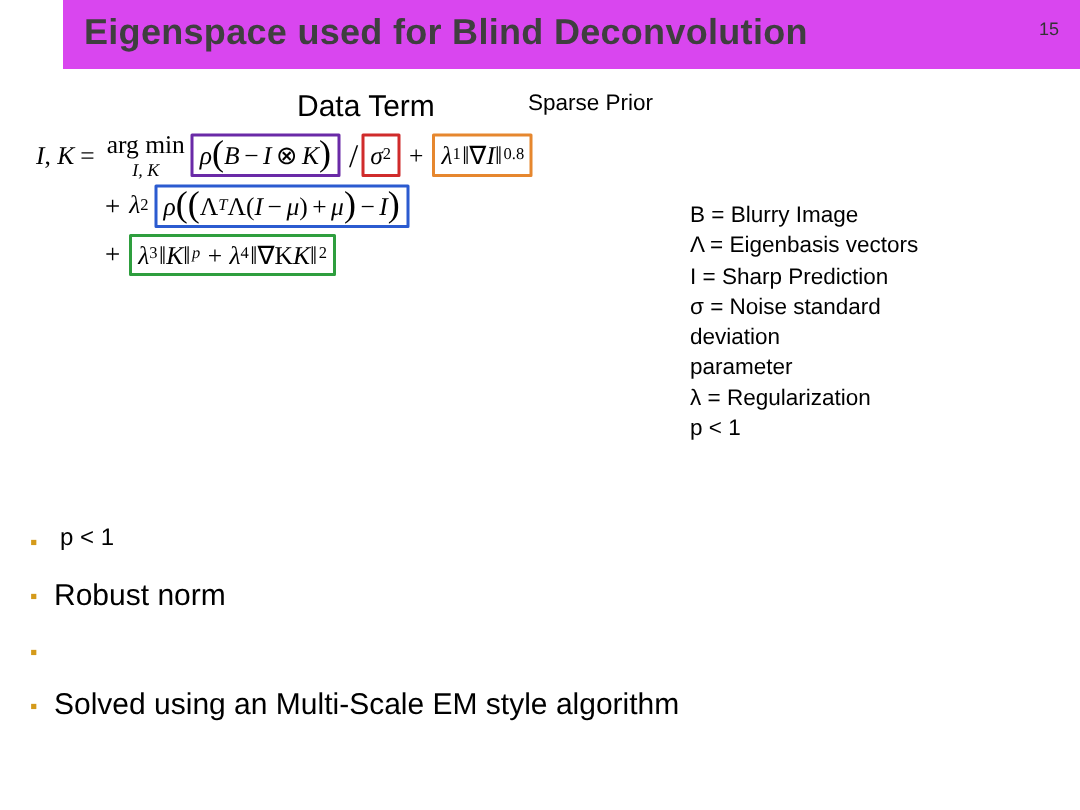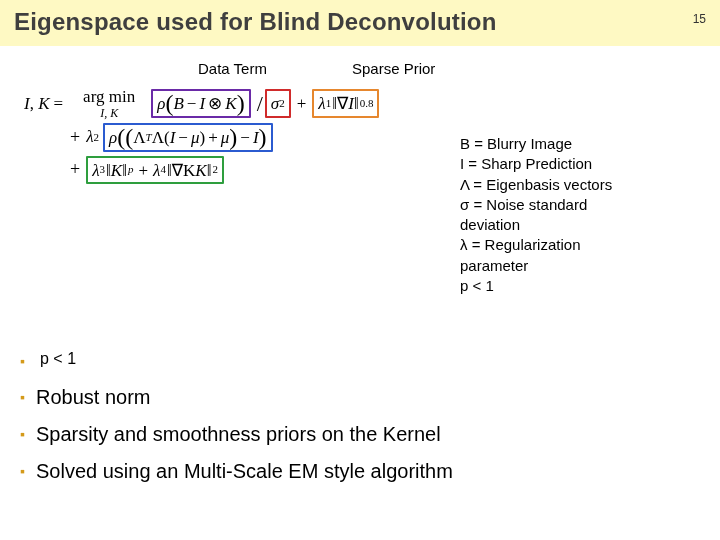--- a/index.html
+++ b/index.html
@@ -13,22 +13,23 @@
     overflow: hidden;
     position: relative;
   }
   .slide {
     width: 720px;
     height: 540px;
     position: relative;
     box-sizing: border-box;
   }
   .title-bar {
-    background: #fef9c3;
+    background: #d946ef;
     padding: 8px 14px 10px;
+    margin-left: 42px;
   }
   .title {
     font-size: 24px;
     font-weight: bold;
     color: #3f3f3f;
     letter-spacing: 0.2px;
   }
   .page-num {
     position: absolute;
     top: 12px;
@@ -41,21 +42,21 @@
     padding: 10px 24px 0;
   }
   .ann-labels {
     position: relative;
     height: 28px;
   }
   .ann-data-term {
     position: absolute;
     left: 174px;
     top: 4px;
-    font-size: 15px;
+    font-size: 20px;
   }
   .ann-sparse {
     position: absolute;
     left: 328px;
     top: 4px;
     font-size: 15px;
   }
   .eqwrap {
     position: relative;
     width: 430px;
@@ -67,21 +68,21 @@
   }
   .ital { font-style: italic; font-family: "Times New Roman", Times, serif; }
   .up  { font-family: "Times New Roman", Times, serif; }
   .sub { font-size: 11px; vertical-align: sub; font-family: "Times New Roman", Times, serif; }
   .supp { font-size: 11px; vertical-align: super; font-family: "Times New Roman", Times, serif; }
   .argminblock {
     display: inline-flex;
     flex-direction: column;
     align-items: center;
     line-height: 1;
-    margin: 0 16px;
+    margin: 0 4px;
   }
   .argmin-top { font-size: 17px; }
   .argmin-bot { font-size: 12px; margin-top: 2px; }
   .box {
     border: 2px solid;
     border-radius: 1px;
     padding: 2px 4px 1px;
     display: inline-flex;
     align-items: center;
     font-size: 17px;
@@ -236,43 +237,42 @@
             <span class="sub">4</span>
           <span class="up norm" style="margin:0 1px"><span class="up">∇K</span><span class="ital">K</span></span>
             <span class="supp">2</span>
         </span>
       </div>
 
     </div>
 
     <div class="legend">
       <div class="row">B = Blurry Image</div>
+      <div class="row">Λ = Eigenbasis vectors</div>
       <div class="row">I = Sharp Prediction</div>
-      <div class="row">Λ = Eigenbasis vectors</div>
       <div class="row">σ = Noise standard</div>
       <div class="row">deviation</div>
+      <div class="row">parameter</div>
       <div class="row">λ = Regularization</div>
-      <div class="row">parameter</div>
       <div class="row">p &lt; 1</div>
     </div>
 
   </div>
 
   <div class="bullets">
     <div class="bullet">
       <span class="mk">▪</span>
       <span class="tail">p &lt; 1</span>
     </div>
     <div class="bullet">
       <span class="mk">▪</span>
       <span class="txt">Robust norm</span>
     </div>
     <div class="bullet">
       <span class="mk">▪</span>
-      <span class="txt">Sparsity and smoothness priors on the Kernel</span>
     </div>
     <div class="bullet">
       <span class="mk">▪</span>
       <span class="txt">Solved using an Multi-Scale EM style algorithm</span>
     </div>
   </div>
 
 </div>
 
 </body></html>

